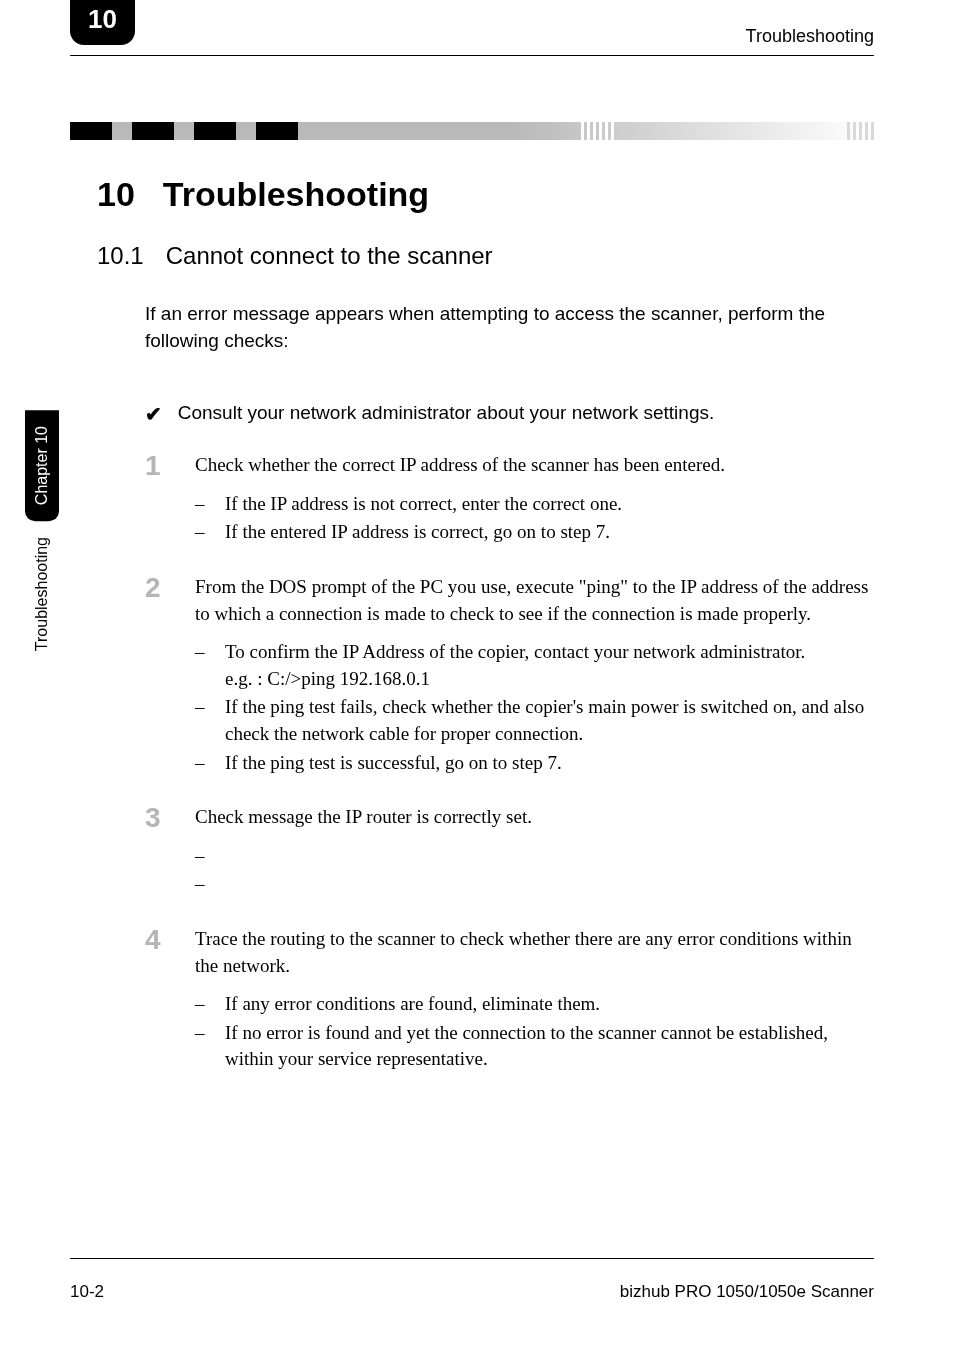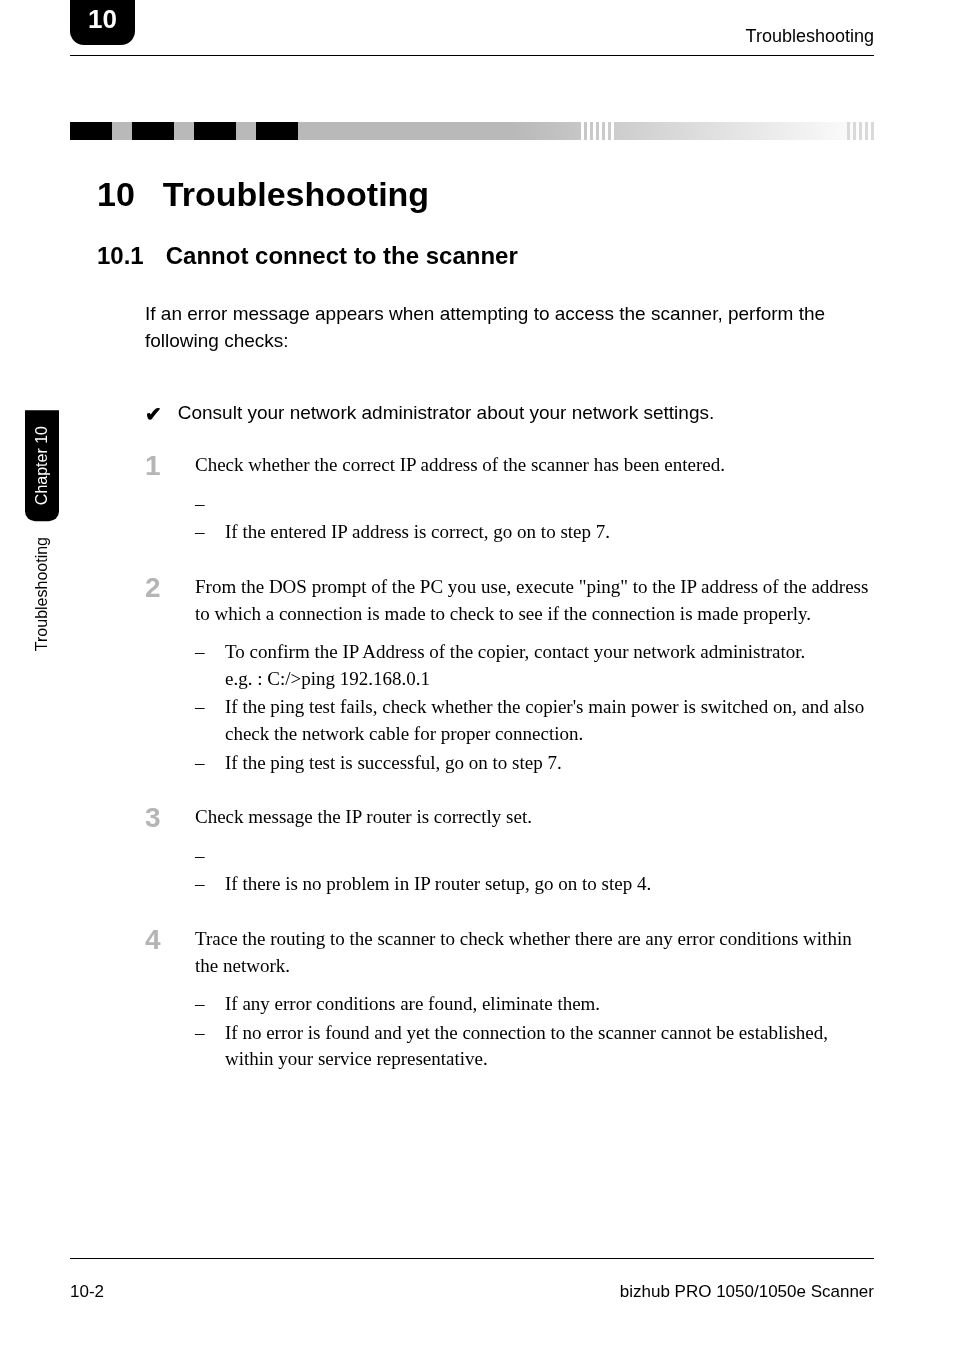--- a/index.html
+++ b/index.html
@@ -117,21 +117,21 @@
     h1 {
       font-size: 34px;
       font-weight: bold;
       margin-left: -48px;
       display: flex;
       gap: 28px;
     }
 
     h2 {
       font-size: 24px;
-      font-weight: bold;
+      font-weight: normal;
       margin-left: -48px;
       margin-top: 28px;
       display: flex;
       gap: 22px;
     }
 
     .intro {
       margin-top: 31px;
       font-size: 19px;
       line-height: 1.4;
@@ -288,20 +288,21 @@
     <span>Consult your network administrator about your network settings.</span>
   </div>
 
   <div class="step">
     <div class="step-num">1</div>
     <div class="step-body">
       <span>Check whether the correct IP address of the scanner has been entered.</span>
       <ul class="sublist">
         <li>
             <span class="dash">–</span>
+            <span>If the IP address is not correct, enter the correct one.</span>
           </li>
         <li>
             <span class="dash">–</span>
             <span>If the entered IP address is correct, go on to step 7.</span>
           </li>
       </ul>
     </div>
   </div>
 
   <div class="step">
@@ -329,21 +330,20 @@
   <div class="step">
     <div class="step-num">3</div>
     <div class="step-body">
       <span>Check message the IP router is correctly set.</span>
       <ul class="sublist">
         <li>
             <span class="dash">–</span>
           </li>
         <li>
             <span class="dash">–</span>
-            <span>If there is no problem in IP router setup, go on to step 4.</span>
           </li>
       </ul>
     </div>
   </div>
 
   <div class="step">
     <div class="step-num">4</div>
     <div class="step-body">
       <span>Trace the routing to the scanner to check whether there are any error conditions within the network.</span>
       <ul class="sublist">

